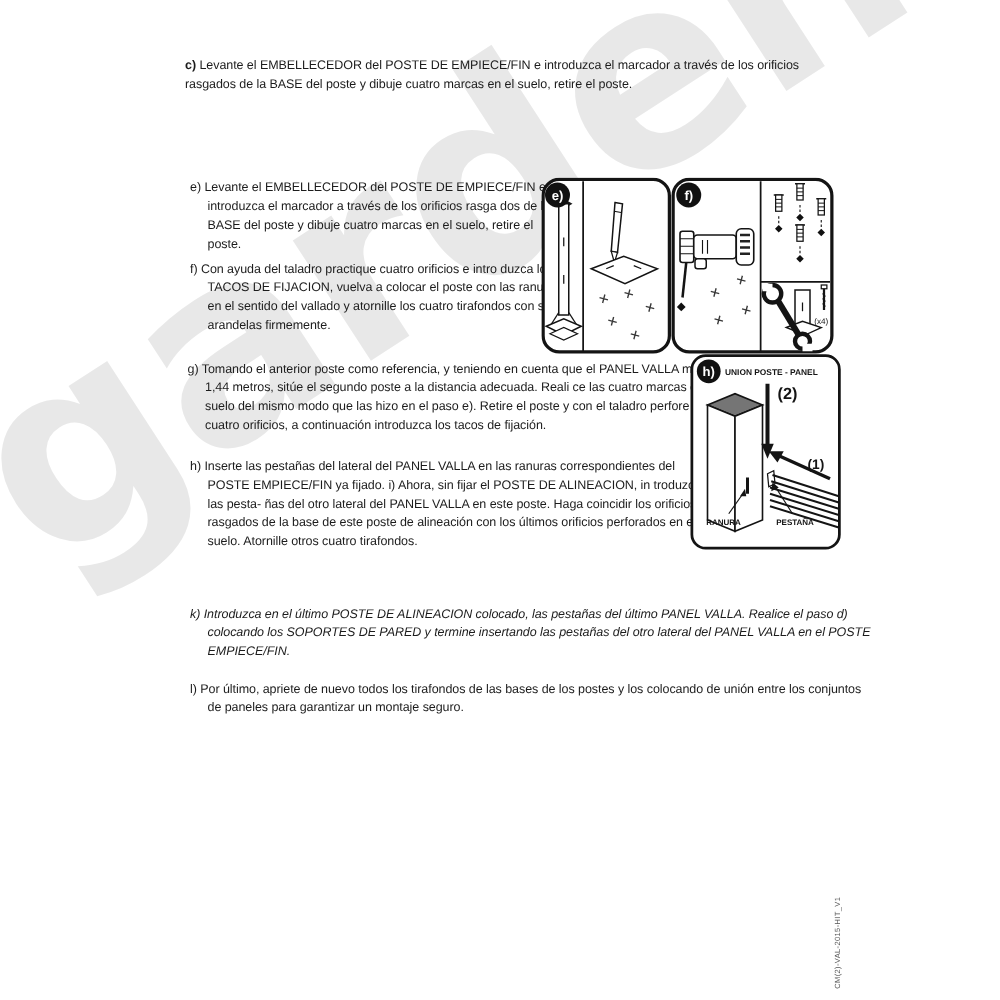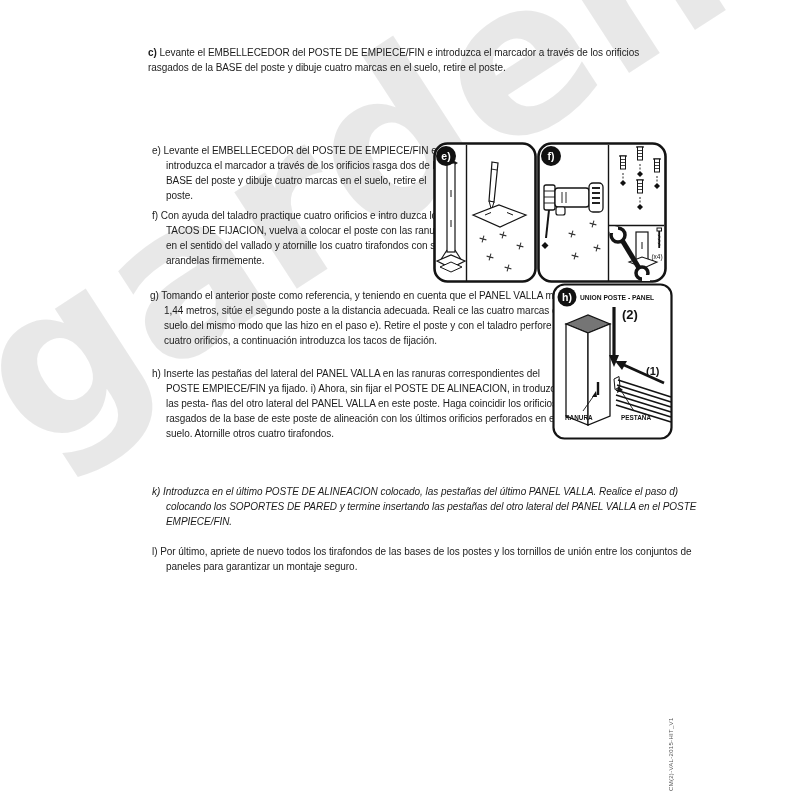--- a/index.html
+++ b/index.html
@@ -69,21 +69,21 @@
   </div>
 
 
   <div class="step hang" style="left:152px;top:484px;width:534px;font-style:italic;">
     <span class="lbl">k)</span>
     <span>Introduzca en el último POSTE DE ALINEACION colocado, las pestañas del último PANEL VALLA. Realice el paso d) colocando los SOPORTES DE PARED y termine insertando las pestañas del otro lateral del PANEL VALLA en el POSTE EMPIECE/FIN.</span>
   </div>
 
   <div class="step hang" style="left:152px;top:544px;width:530px;">
     <span class="lbl">l)</span>
-    <span>Por último, apriete de nuevo todos los tirafondos de las bases de los postes y los tornillos de unión entre los conjuntos de paneles para garantizar un montaje seguro.</span>
+    <span>Por último, apriete de nuevo todos los tirafondos de las bases de los postes y los colocando de unión entre los conjuntos de paneles para garantizar un montaje seguro.</span>
   </div>
 
   <div class="fig" style="left:433px;top:142px;">
     <svg width="235" height="142" viewBox="0 0 235 142">
 
       <g>
         <rect x="1.5" y="1.5" width="101" height="138" rx="13" fill="#fff" stroke="#141414" stroke-width="2.6"></rect>
         <line x1="33.5" y1="3" x2="33.5" y2="139" stroke="#141414" stroke-width="1.4"></line>
       </g>
 

